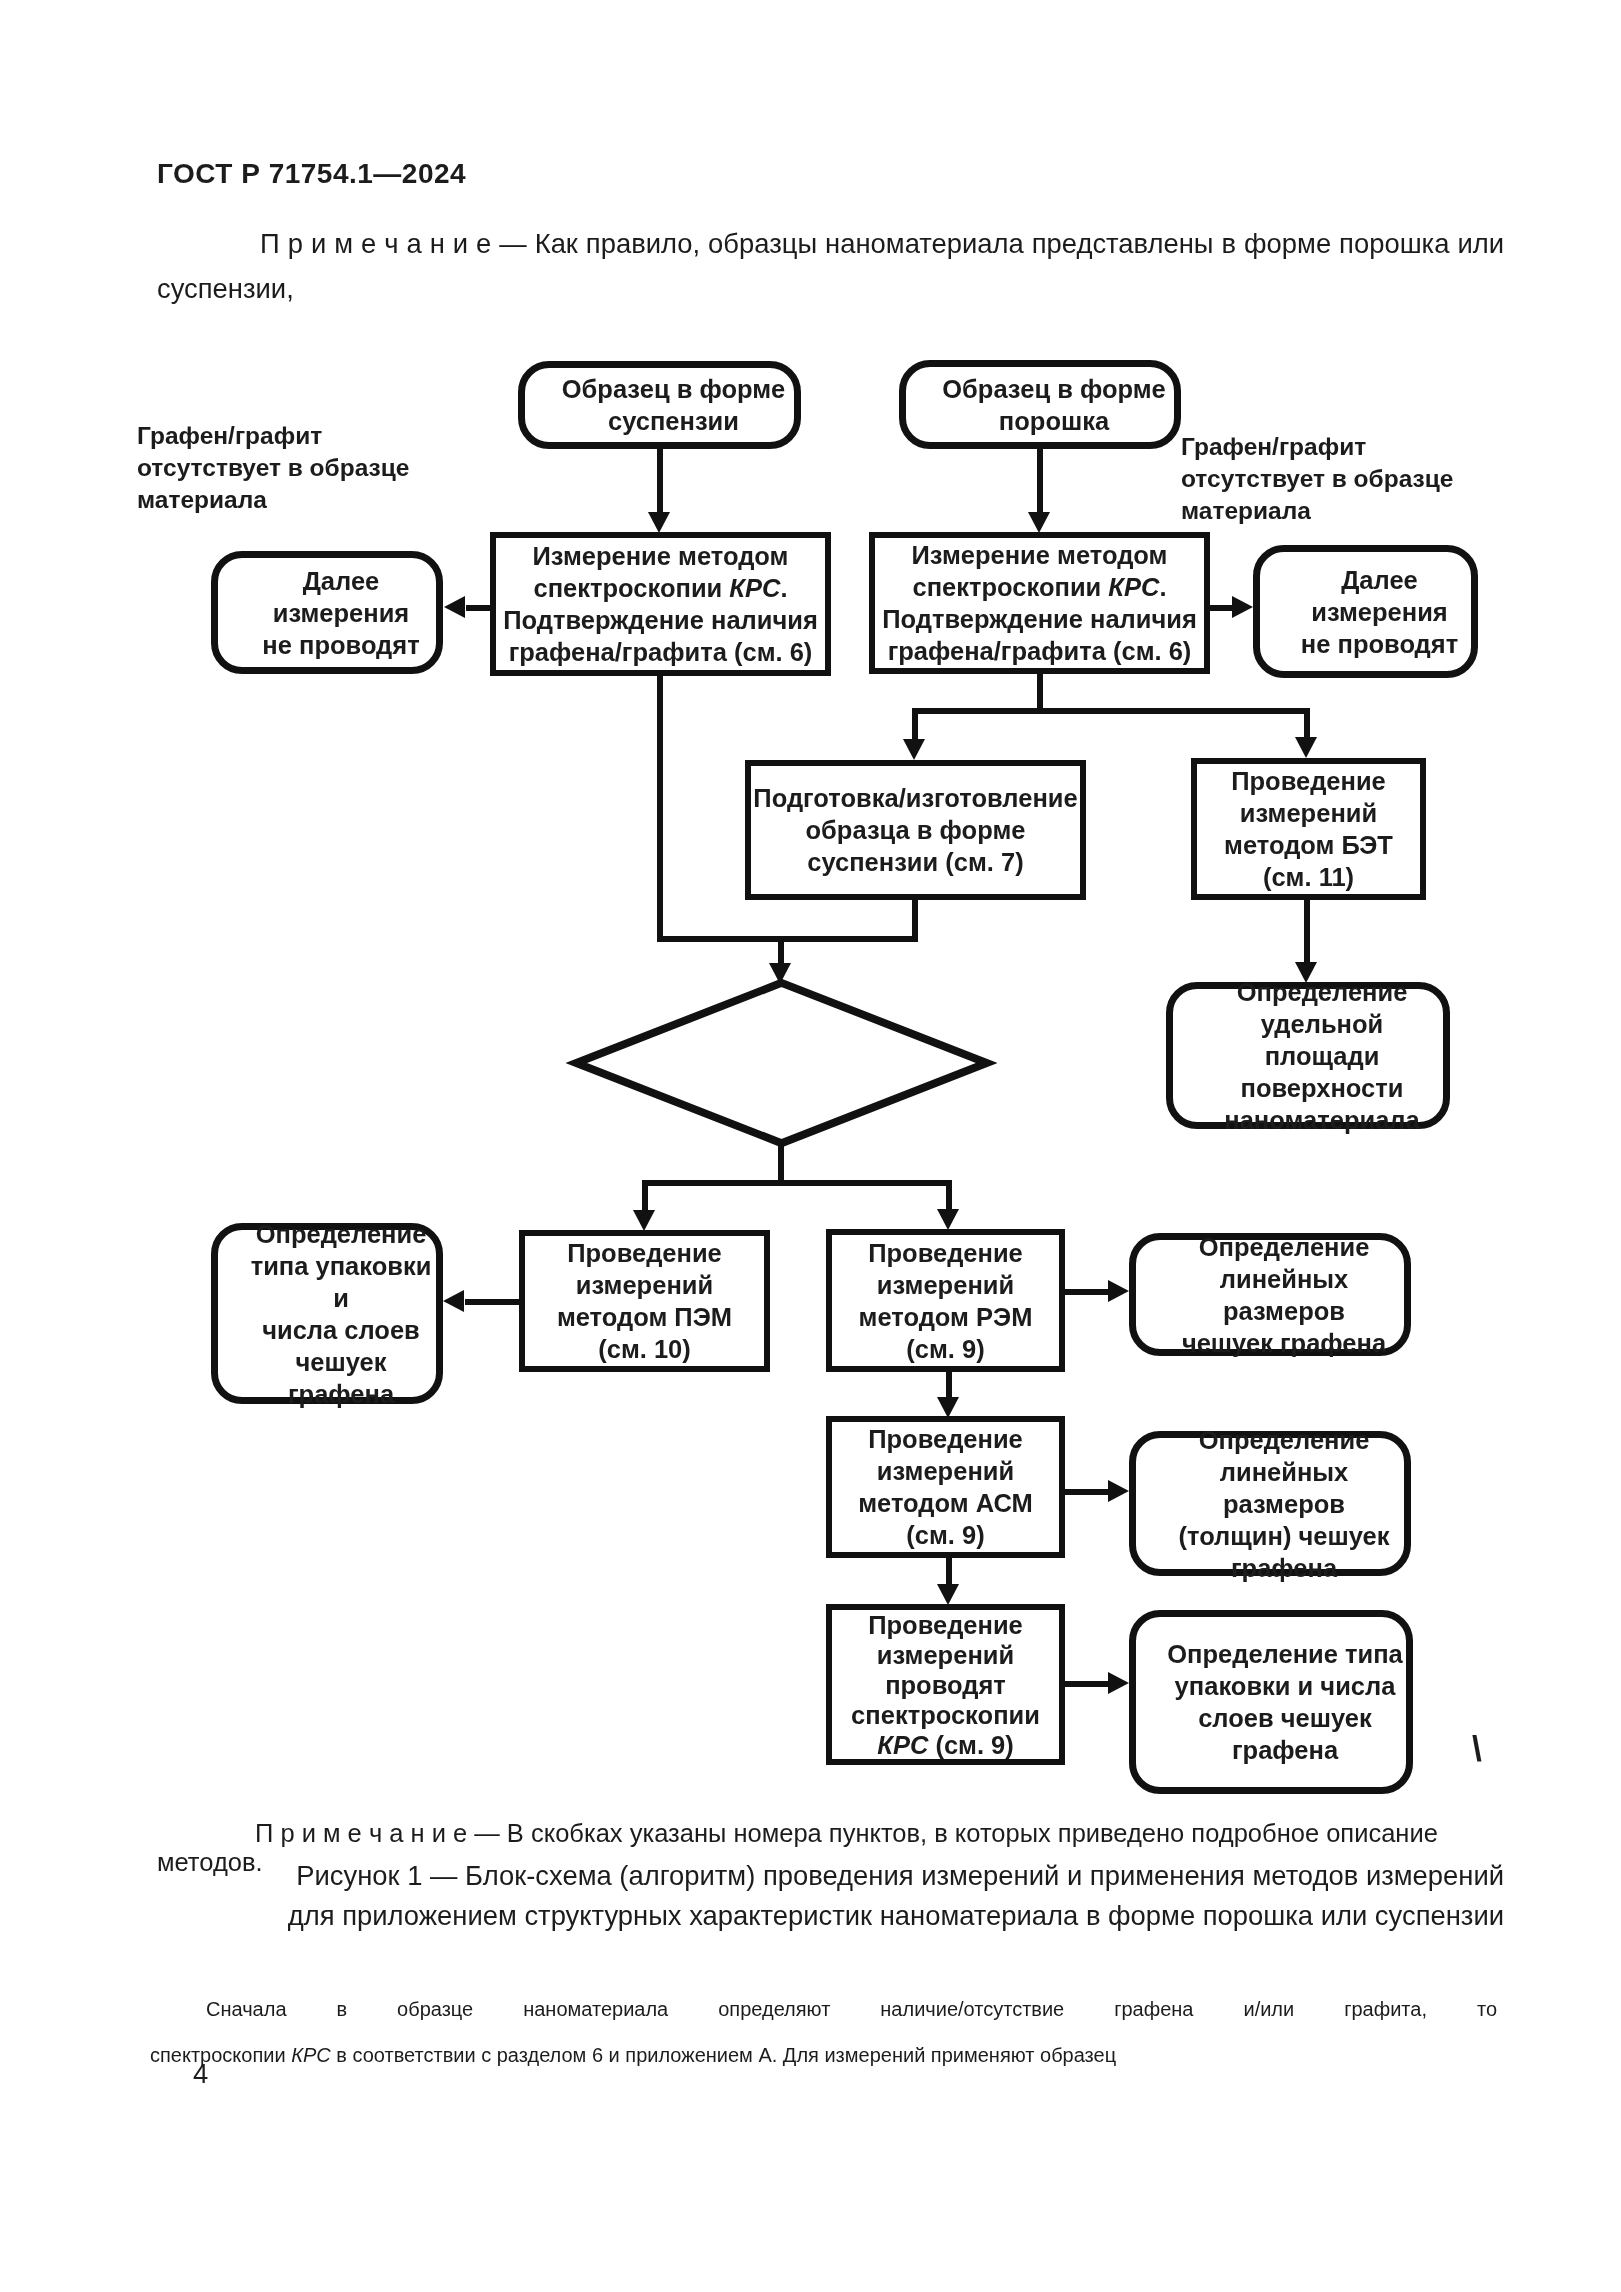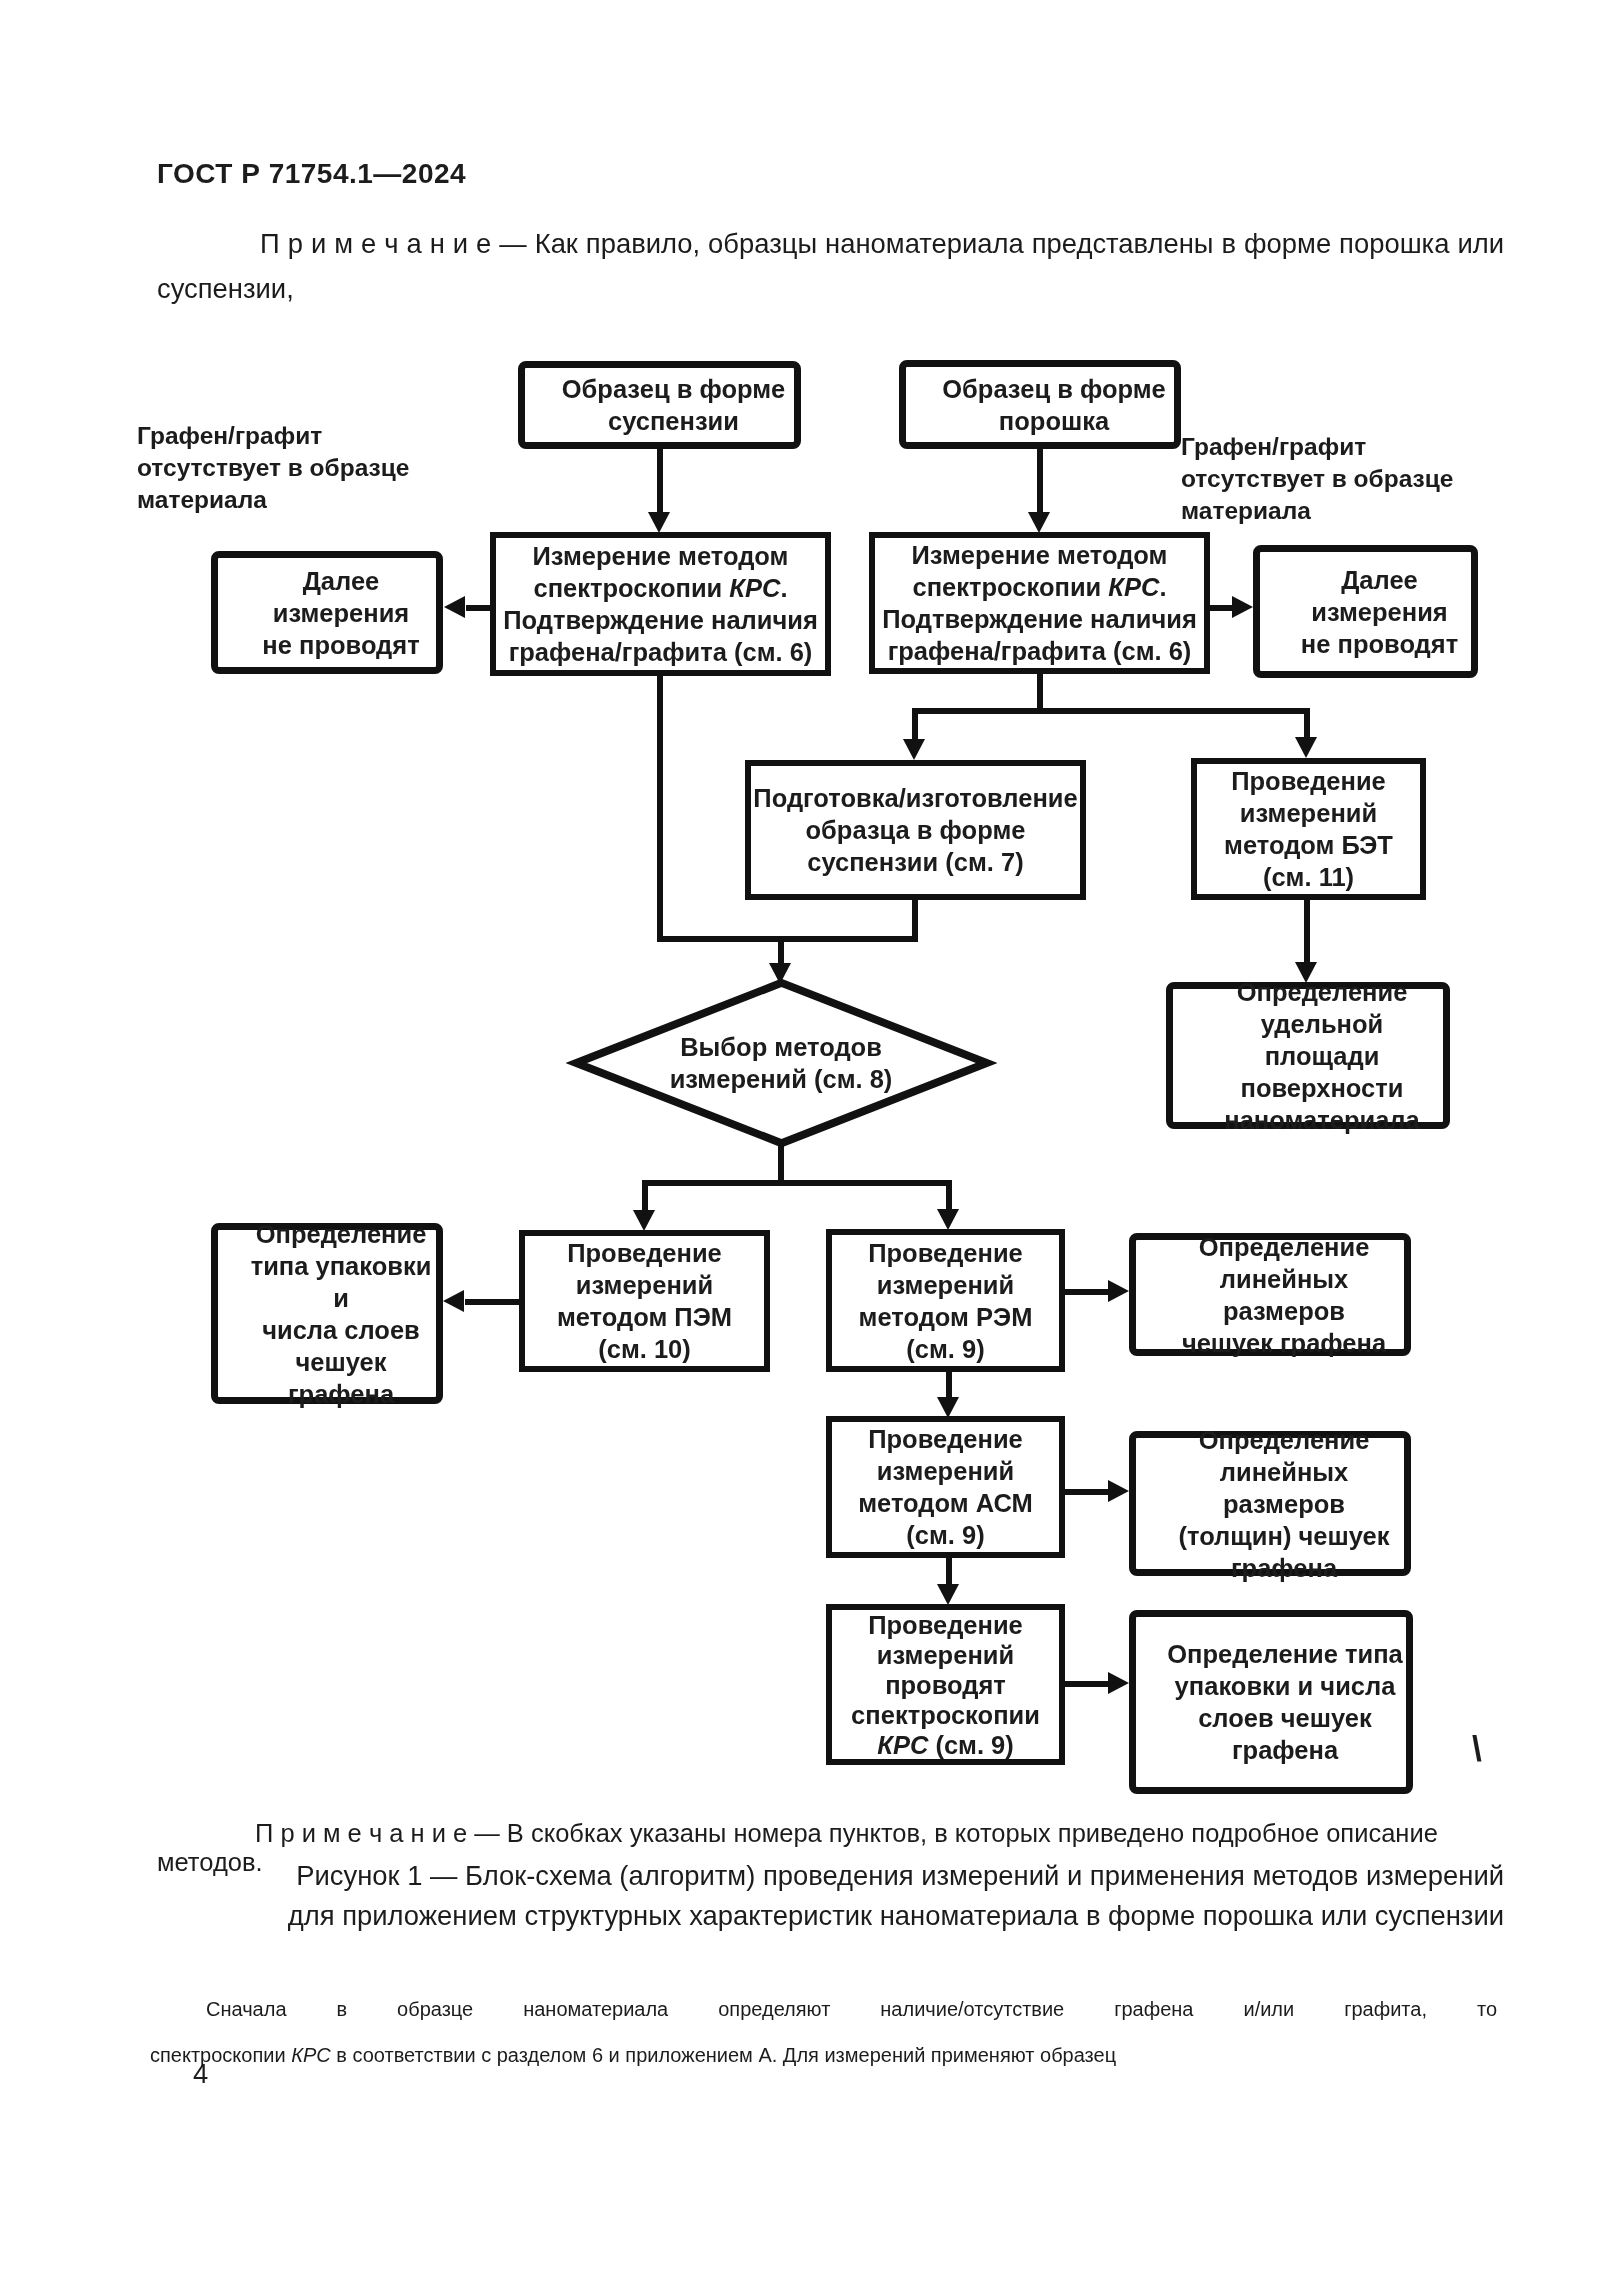--- a/index.html
+++ b/index.html
@@ -19,21 +19,21 @@
   .jline{text-align:justify;text-align-last:justify;}
   .indent1{text-indent:56px;}
   .pagenum{position:absolute;left:193px;top:2058px;font-size:27.4px;}
   .stray{position:absolute;left:1472px;top:1729px;font-size:35px;font-weight:bold;}
   
   .node{
     position:absolute;box-sizing:border-box;background:#fff;border:6.9px solid #111;
     display:flex;align-items:center;justify-content:center;text-align:center;
     font-weight:bold;font-size:25.5px;line-height:32px;
   }
-  .rounded{border-radius:8px;border-width:7.8px;padding-left:28px;}
+  .rounded{border-radius:31px;border-width:7.8px;padding-left:28px;}
   .txt{white-space:pre-line;width:100%;}
   .flabel{position:absolute;text-align:left;font-weight:bold;font-size:24.5px;line-height:32px;white-space:pre-line;}
   .dia-svg{position:absolute;}
   .dtext{position:absolute;display:flex;align-items:center;justify-content:center;
     text-align:center;font-weight:bold;font-size:25.5px;line-height:32px;white-space:pre-line;}
   .hl,.vl{position:absolute;background:#111;}
   .hl{height:5.9px;} .vl{width:5.9px;}
   .arr{position:absolute;width:0;height:0;border-style:solid;}
   .arr.down{border-width:21.6px 11.8px 0 11.8px;border-color:#111 transparent transparent transparent;}
   .arr.left{border-width:11.8px 21.6px 11.8px 0;border-color:transparent #111 transparent transparent;}
@@ -159,22 +159,20 @@
   <div class="node" style="left:1191px;top:758px;width:235px;height:142px">
     <div class="txt">Проведение
 измерений
 методом БЭТ
 (см. 11)</div>
   </div>
 
   <svg class="dia-svg" style="left:566px;top:975px" width="431" height="176" viewBox="0 0 440 180">
     <polygon points="220,8 430,90 220,172 10,90" fill="#ffffff" stroke="#111111" stroke-width="8" stroke-linejoin="miter"></polygon>
   </svg>
-  <div class="dtext" style="left:585px;top:1024px;width:392px;height:78px">Выбор методов
-измерений (см. 8)</div>
 
   <div class="node rounded" style="left:1166px;top:982px;width:284px;height:147px">
     <div class="txt">Определение
 удельной площади
 поверхности
 наноматериала</div>
   </div>
 
   <div class="node rounded" style="left:211px;top:1223px;width:232px;height:181px">
     <div class="txt">Определение

